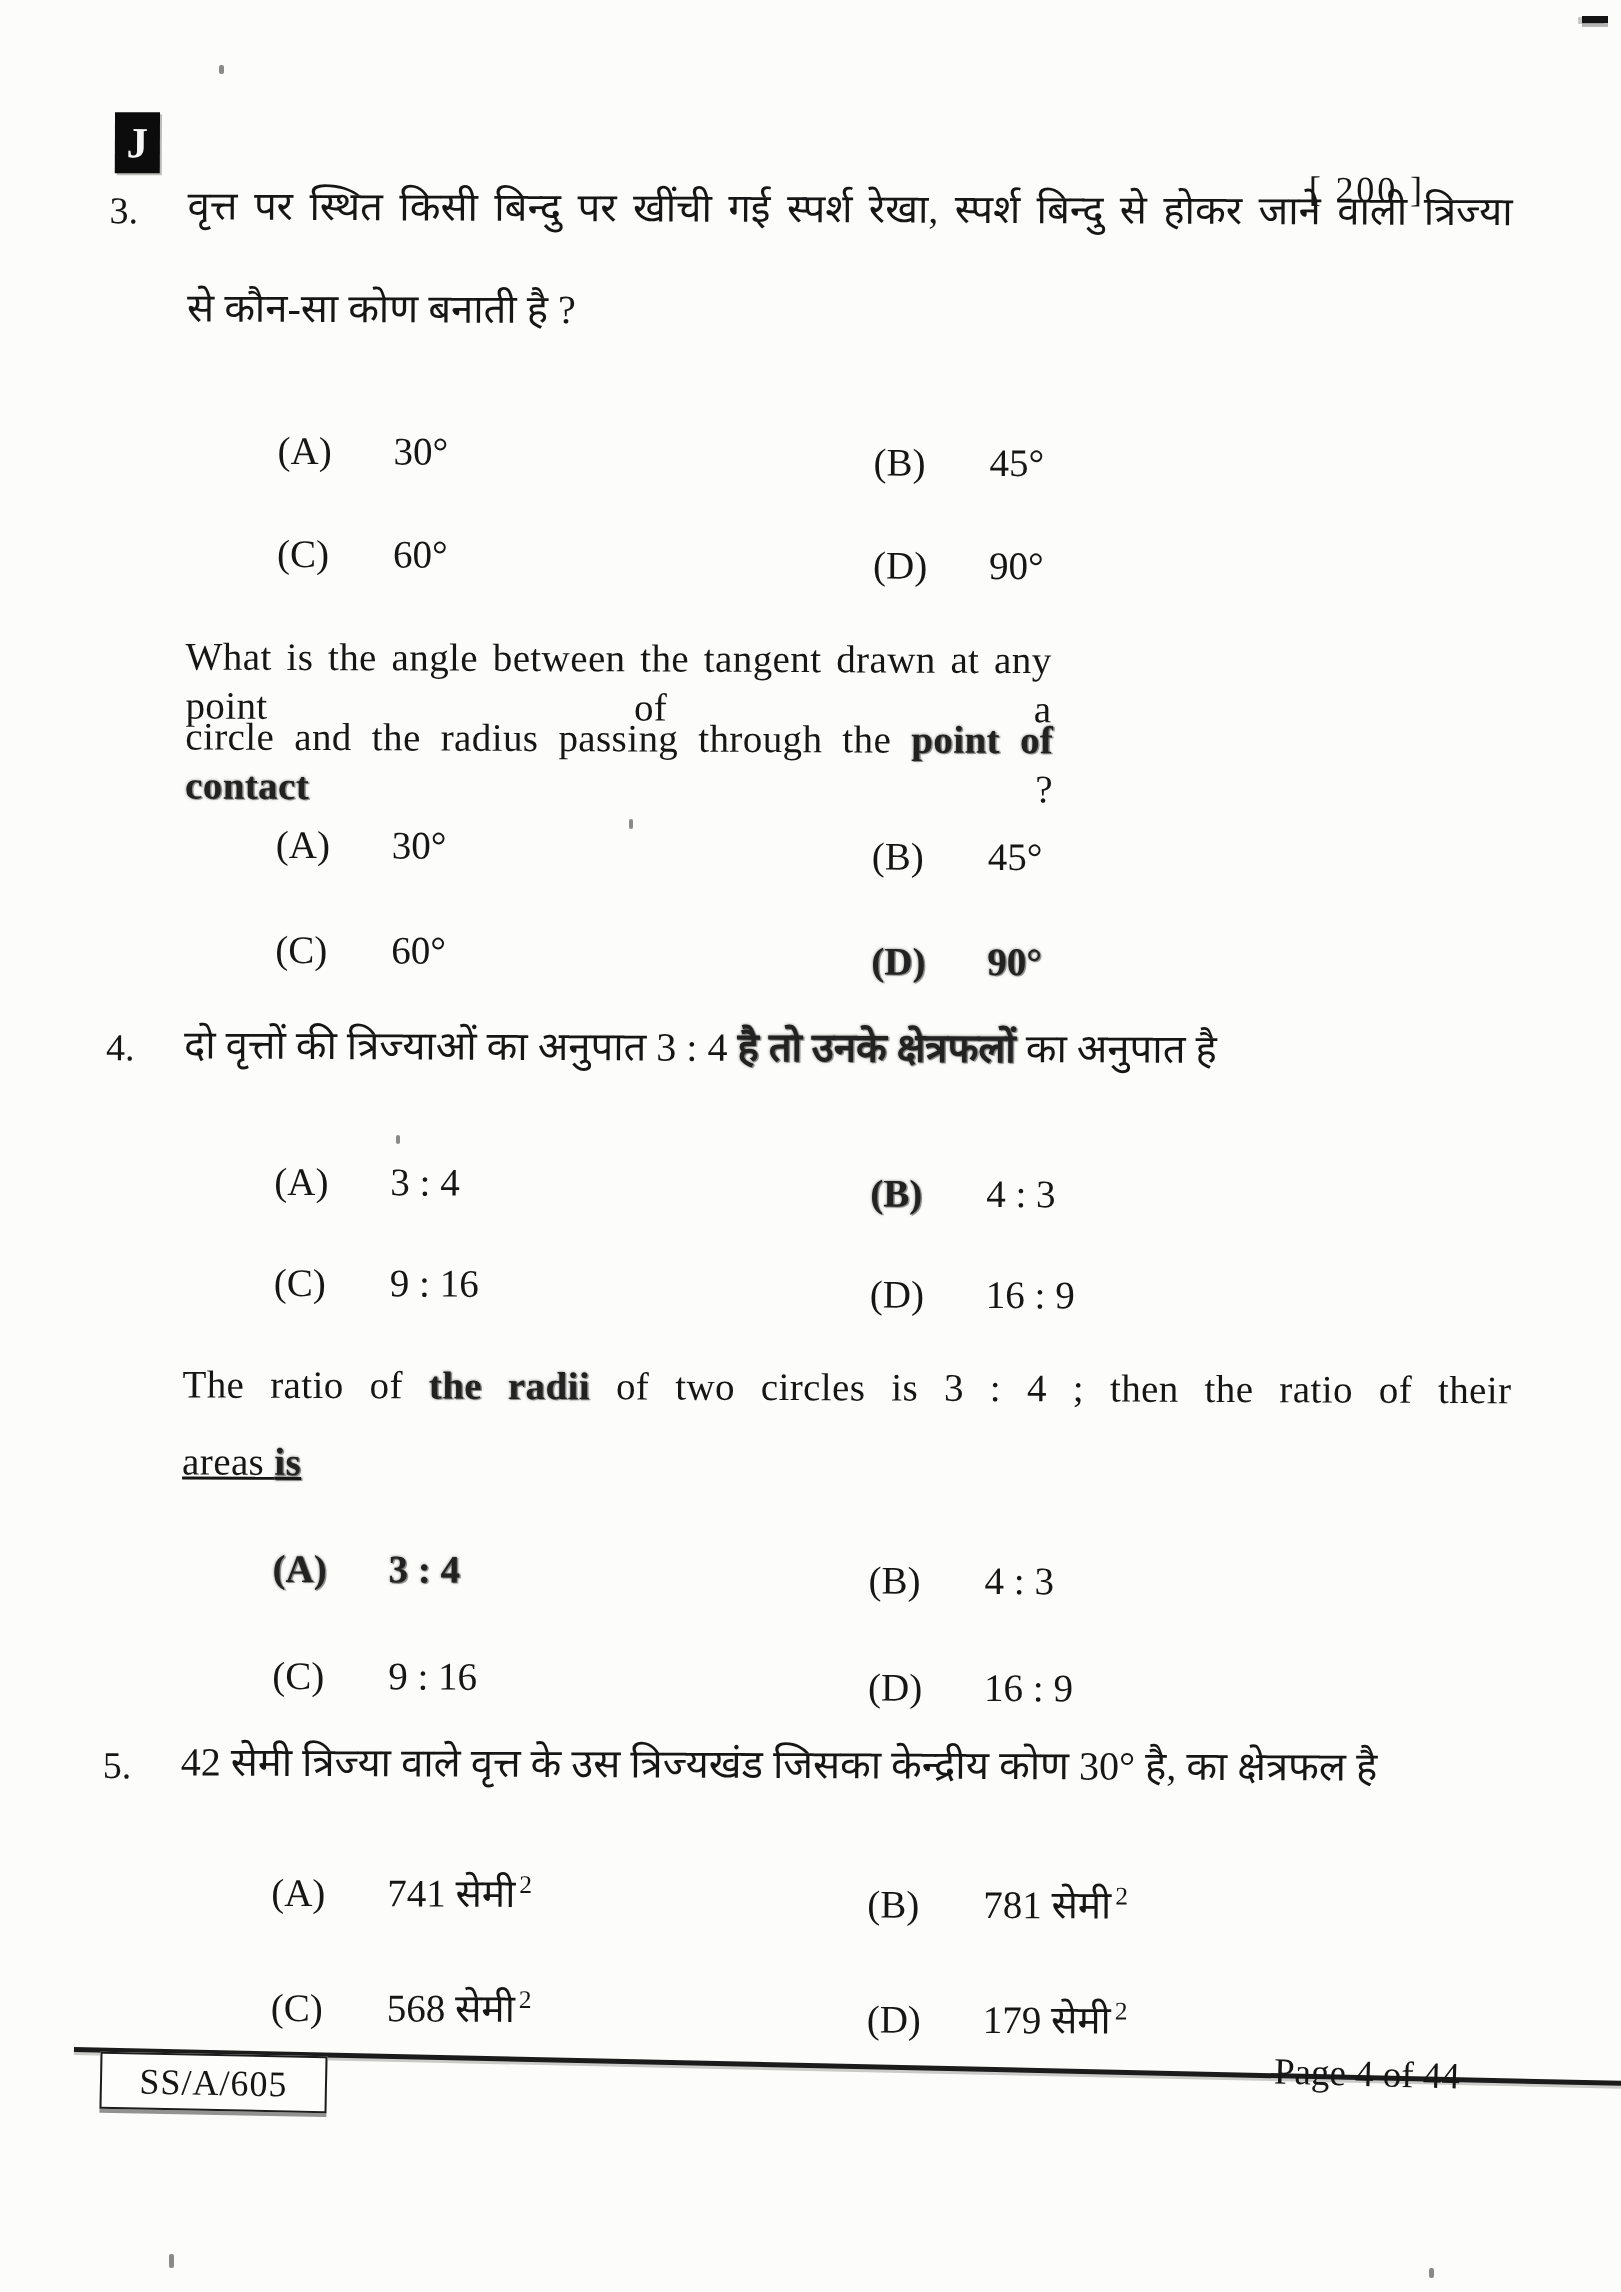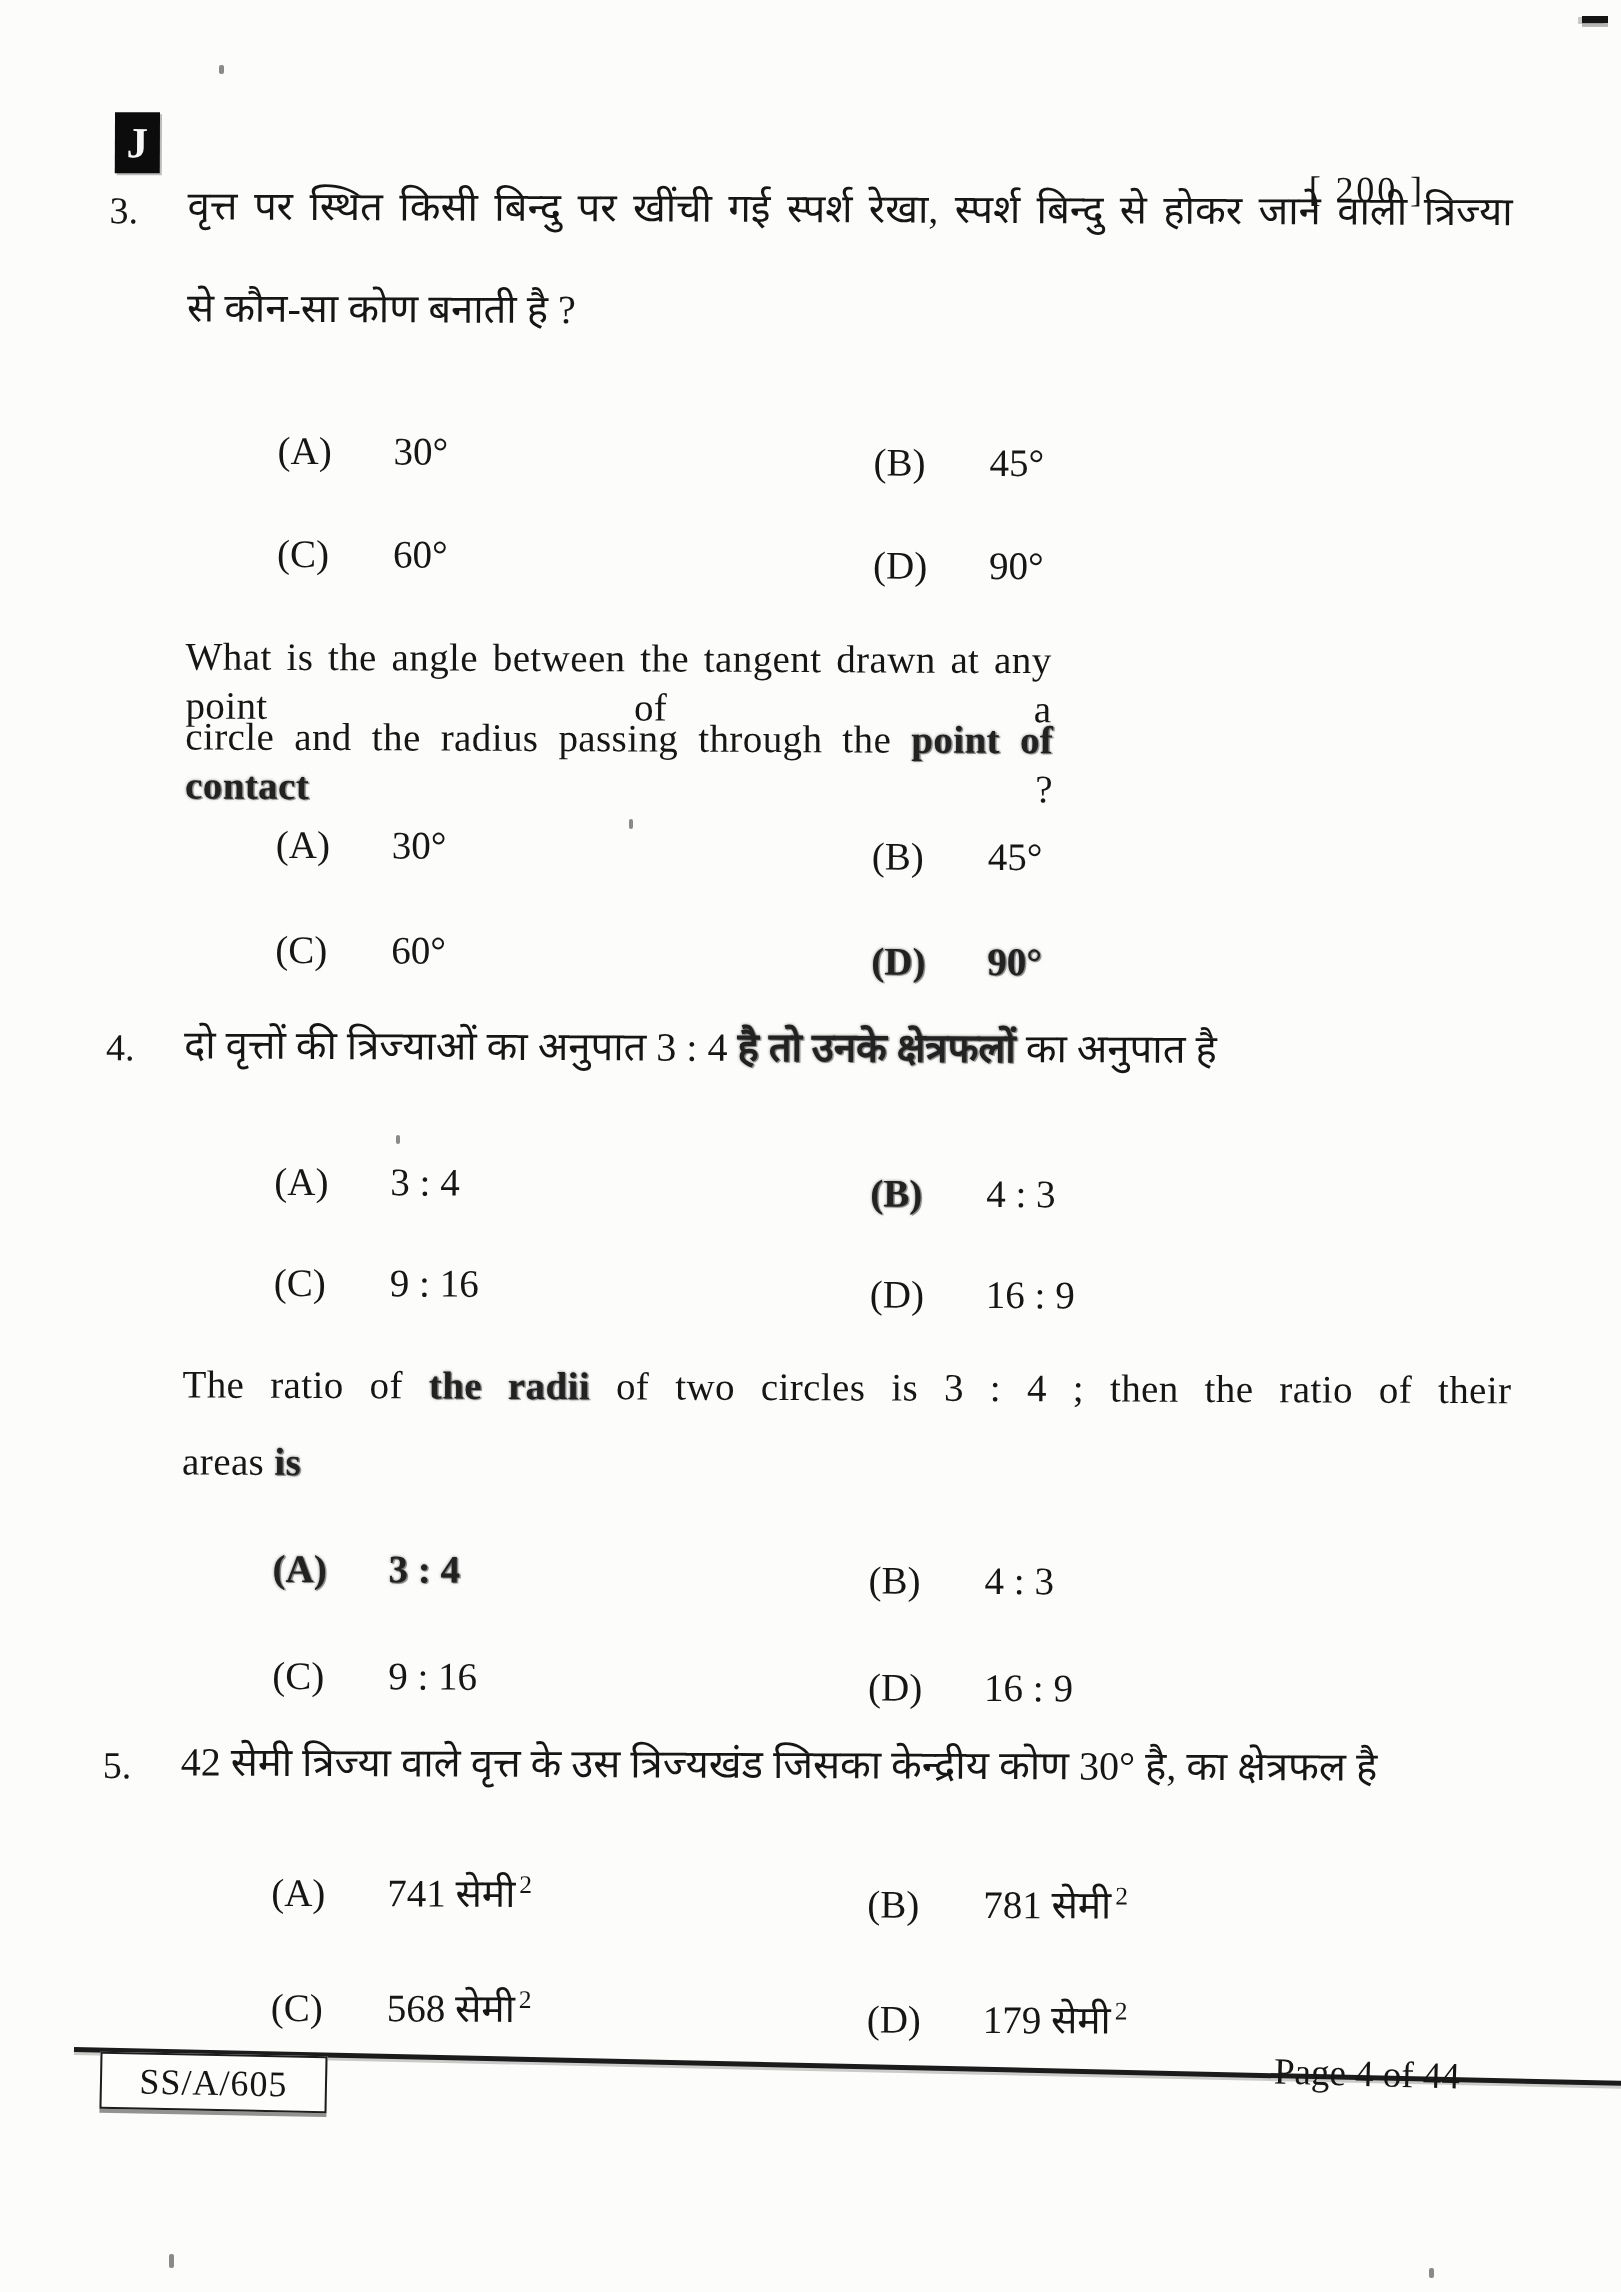--- a/index.html
+++ b/index.html
@@ -120,21 +120,21 @@
         <span class="lbl">(C)</span>
         <span class="val">9 : 16</span>
       </div>
       <div class="opt c2">
         <span class="lbl">(D)</span>
         <span class="val">16 : 9</span>
       </div>
     </div>
 
     <div class="abs eng just" style="left:188px;top:1360px;width:1329px;"><span>The ratio of </span><span class="smudge">the radii</span><span> of two circles is 3 : 4 ; then the ratio of their</span></div>
-    <div class="abs eng" style="left:188px;top:1437px;"><span>areas </span><span class="smudge">is</span></div>
+    <div class="abs eng" style="left:188px;top:1437px;text-decoration:underline;"><span>areas </span><span class="smudge">is</span></div>
 
     <div class="row" style="top:1545px;">
       <div class="opt c1 smudge">
         <span class="lbl">(A)</span>
         <span class="val">3 : 4</span>
       </div>
       <div class="opt c2">
         <span class="lbl">(B)</span>
         <span class="val">4 : 3</span>
       </div>

